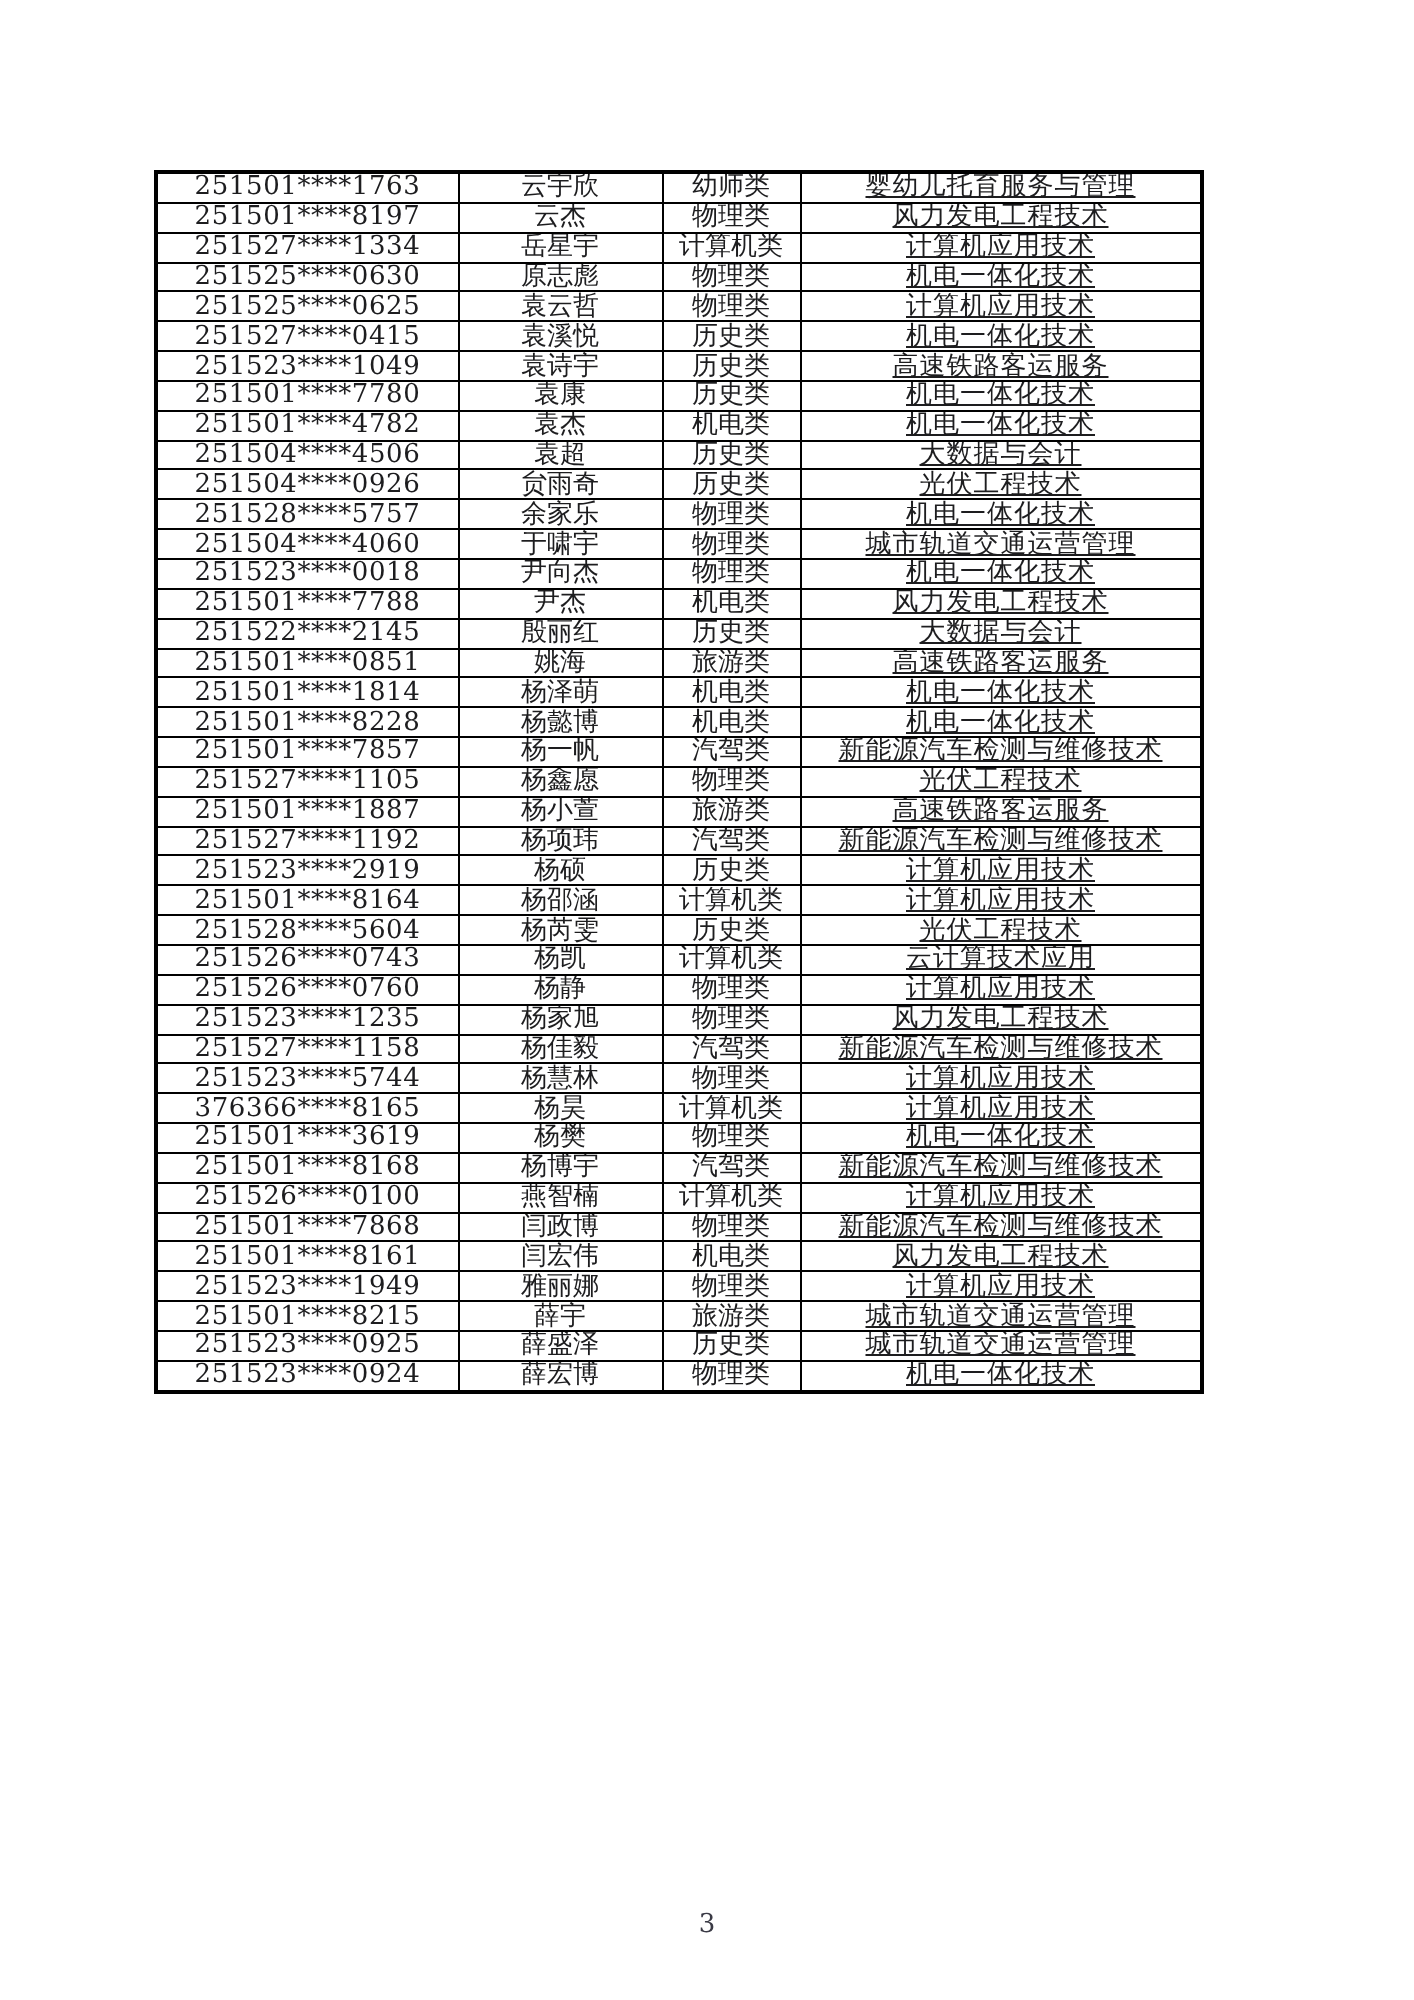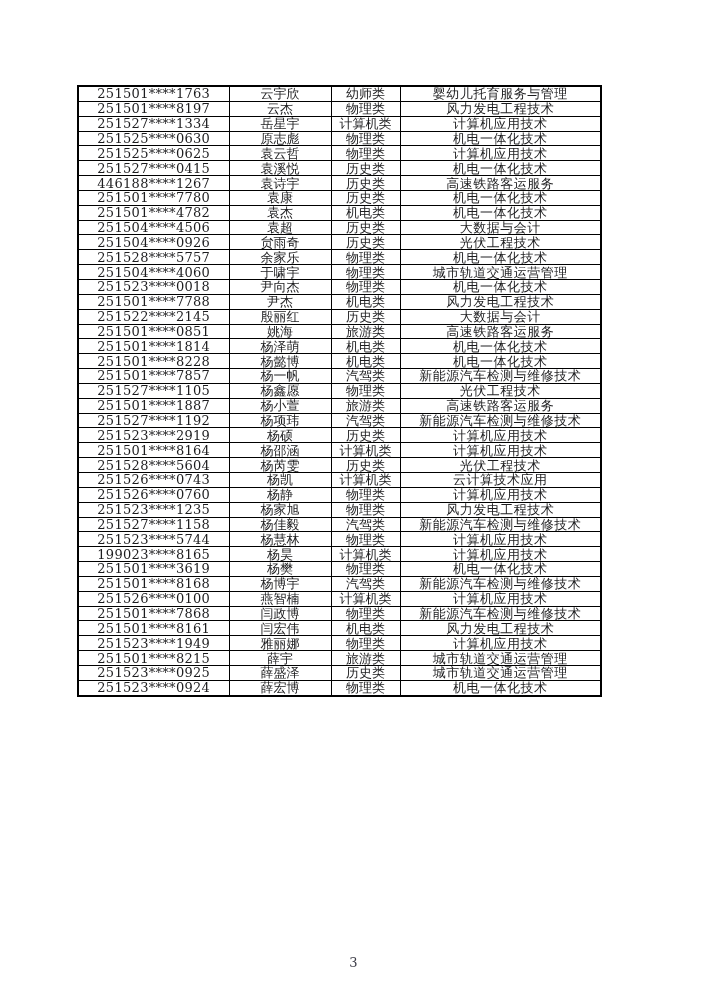--- a/index.html
+++ b/index.html
@@ -30,21 +30,21 @@
     border: 1px solid #000;
     text-align: center;
     vertical-align: middle;
     font-size: 13px;
     line-height: 1;
     padding: 0 2px;
     white-space: nowrap;
     overflow: hidden;
   }
   td.c-id    { letter-spacing: 0.3px; }
-  td.c-major { letter-spacing: 0.5px; }
+  td.c-major { letter-spacing: 0.5px; text-decoration: underline; }
   .pageno {
     position: absolute;
     top: 955px;
     left: 0;
     width: 707px;
     text-align: center;
     font-size: 13px;
     color: #3a3a45;
   }
 </style>
@@ -97,21 +97,21 @@
   </tr>
 
   <tr>
     <td class="c-id">251527****0415</td>
     <td class="c-name">袁溪悦</td>
     <td class="c-cat">历史类</td>
     <td class="c-major">机电一体化技术</td>
   </tr>
 
   <tr>
-    <td class="c-id">446188****1267</td>
+    <td class="c-id">251523****1049</td>
     <td class="c-name">袁诗宇</td>
     <td class="c-cat">历史类</td>
     <td class="c-major">高速铁路客运服务</td>
   </tr>
 
   <tr>
     <td class="c-id">251501****7780</td>
     <td class="c-name">袁康</td>
     <td class="c-cat">历史类</td>
     <td class="c-major">机电一体化技术</td>
@@ -274,21 +274,21 @@
 
   <tr>
     <td class="c-id">251523****5744</td>
     <td class="c-name">杨慧林</td>
     <td class="c-cat">物理类</td>
     <td class="c-major">计算机应用技术</td>
   </tr>
 
 
   <tr>
-    <td class="c-id">199023****8165</td>
+    <td class="c-id">376366****8165</td>
     <td class="c-name">杨昊</td>
     <td class="c-cat">计算机类</td>
     <td class="c-major">计算机应用技术</td>
   </tr>
 
 
   <tr>
     <td class="c-id">251501****3619</td>
     <td class="c-name">杨樊</td>
     <td class="c-cat">物理类</td>

